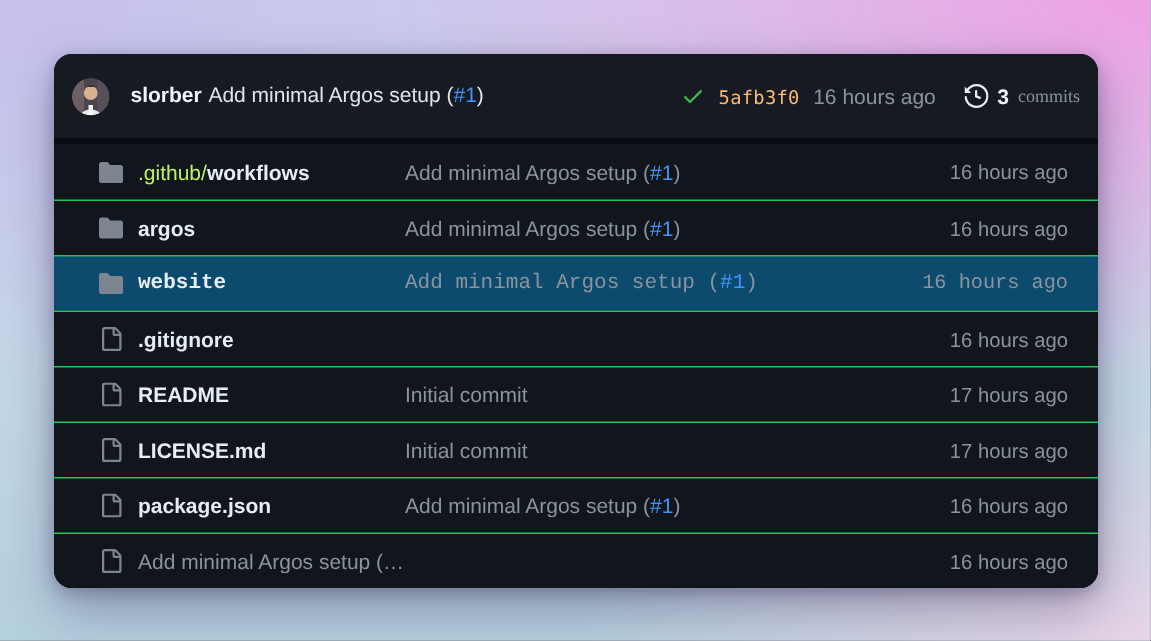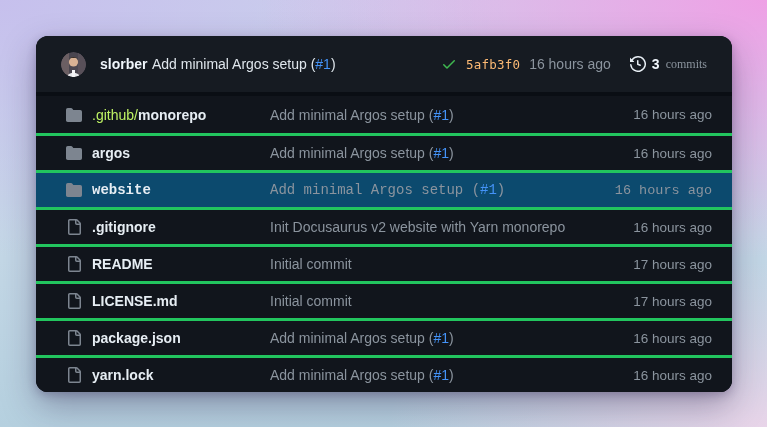--- a/index.html
+++ b/index.html
@@ -12,39 +12,39 @@
       radial-gradient(90% 70% at 100% 100%, rgba(238,213,234,.9) 0%, rgba(238,213,234,0) 55%),
       linear-gradient(180deg, #ccd3ec 0%, #c5d8e7 55%, #b5d0df 100%);
   }
   .panel{
     position:absolute;left:36px;top:36px;width:696px;height:356px;
     background:#0a0e14;border-radius:12px;overflow:hidden;
     box-shadow:0 14px 34px rgba(40,25,70,.35), 0 3px 10px rgba(40,25,70,.25);
   }
   .commit-header{
     height:56px;background:#161b22;display:flex;align-items:center;
-    padding:0 25px;gap:10px;margin-bottom:4px;box-sizing:border-box;
+    padding:0 12px;gap:10px;margin-bottom:4px;box-sizing:border-box;
   }
   .avatar{width:25px;height:25px;border-radius:50%;overflow:hidden;flex:0 0 auto;display:block;}
   .author{color:#f0f6fc;font-weight:700;font-size:14px;margin-left:4px;}
   .head-msg{color:#dfe6ec;font-size:14px;}
   .pr-link{color:#4493f8;text-decoration:none;font-size:inherit;}
   .pr-link:empty{display:none;}
   .head-right{margin-left:auto;display:flex;align-items:center;gap:9px;}
   .hash{font-family:"DejaVu Sans Mono",monospace;font-size:12.5px;color:#fdba74;letter-spacing:.2px;}
   .head-time{color:#8b949e;font-size:14px;margin-right:10px;}
   .commits{display:flex;align-items:center;gap:6px;}
   .commits-count{color:#f0f6fc;font-weight:700;font-size:14px;}
   .commits-label{color:#8b949e;font-size:12px;font-family:Liberation Serif, serif;}
   .icon{display:inline-flex;align-items:center;justify-content:center;line-height:0;}
   .file-table{background:#11151c;}
   .row{
     height:37px;box-sizing:border-box;display:grid;
     grid-template-columns:36px 178px 1fr auto;align-items:center;
-    padding:0 20px;background:#11151c;border-top:3px solid #22c55e;cursor:pointer;
+    padding:0 20px;background:#11151c;border-top:1px solid #22c55e;cursor:pointer;
   }
   .row:first-child{border-top:none;}
   .row.highlight{background:#0c4a6e;font-family:Liberation Mono, monospace;}
   .cell-name{font-size:14px;color:#e6edf3;font-weight:600;white-space:nowrap;}
   .path-prefix{color:#bef264;font-weight:400;}
   .path-prefix:empty{display:none;}
   .cell-msg{font-size:14px;color:#8b949e;white-space:nowrap;overflow:hidden;text-overflow:ellipsis;}
   .cell-date{font-size:13.5px;color:#8b949e;text-align:right;white-space:nowrap;}
   a{cursor:pointer;}
   .name-link{color:inherit;text-decoration:none;}
@@ -98,21 +98,21 @@
   </div>
 
   <div class="file-table">
 
     <div class="row">
       <span class="icon">
           <svg width="16" height="16" viewBox="0 0 16 16" fill="#7d8590">
             <path d="M1.75 1A1.75 1.75 0 0 0 0 2.75v10.5C0 14.216.784 15 1.75 15h12.5A1.75 1.75 0 0 0 16 13.25v-8.5A1.75 1.75 0 0 0 14.25 3H7.5a.25.25 0 0 1-.2-.1l-.9-1.2C6.07 1.26 5.55 1 5 1H1.75Z"></path>
           </svg>
         </span>
-      <span class="cell-name"><span class="path-prefix">.github/</span><a class="name-link">monorepo</a></span>
+      <span class="cell-name"><span class="path-prefix">.github/</span><a class="name-link">workflows</a></span>
       <span class="cell-msg"><span>Add minimal Argos setup (</span><a class="pr-link">#1</a><span>)</span></span>
       <span class="cell-date">16 hours ago</span>
     </div>
 
     <div class="row">
       <span class="icon">
           <svg width="16" height="16" viewBox="0 0 16 16" fill="#7d8590">
             <path d="M1.75 1A1.75 1.75 0 0 0 0 2.75v10.5C0 14.216.784 15 1.75 15h12.5A1.75 1.75 0 0 0 16 13.25v-8.5A1.75 1.75 0 0 0 14.25 3H7.5a.25.25 0 0 1-.2-.1l-.9-1.2C6.07 1.26 5.55 1 5 1H1.75Z"></path>
           </svg>
         </span>
@@ -132,21 +132,20 @@
       <span class="cell-date">16 hours ago</span>
     </div>
 
     <div class="row">
       <span class="icon">
           <svg width="16" height="16" viewBox="0 0 16 16" fill="#7d8590">
             <path d="M2 1.75C2 .784 2.784 0 3.75 0h6.586c.464 0 .909.184 1.237.513l2.914 2.914c.329.328.513.773.513 1.237v9.586A1.75 1.75 0 0 1 13.25 16h-9.5A1.75 1.75 0 0 1 2 14.25Zm1.75-.25a.25.25 0 0 0-.25.25v12.5c0 .138.112.25.25.25h9.5a.25.25 0 0 0 .25-.25V6h-2.75A1.75 1.75 0 0 1 9 4.25V1.5Zm6.75.062V4.25c0 .138.112.25.25.25h2.688l-.011-.013-2.914-2.914-.013-.011Z"></path>
           </svg>
         </span>
       <span class="cell-name"><a class="name-link">.gitignore</a></span>
-      <span class="cell-msg"><span>Init Docusaurus v2 website with Yarn monorepo</span><span></span></span>
       <span class="cell-date">16 hours ago</span>
     </div>
 
     <div class="row">
       <span class="icon">
           <svg width="16" height="16" viewBox="0 0 16 16" fill="#7d8590">
             <path d="M2 1.75C2 .784 2.784 0 3.75 0h6.586c.464 0 .909.184 1.237.513l2.914 2.914c.329.328.513.773.513 1.237v9.586A1.75 1.75 0 0 1 13.25 16h-9.5A1.75 1.75 0 0 1 2 14.25Zm1.75-.25a.25.25 0 0 0-.25.25v12.5c0 .138.112.25.25.25h9.5a.25.25 0 0 0 .25-.25V6h-2.75A1.75 1.75 0 0 1 9 4.25V1.5Zm6.75.062V4.25c0 .138.112.25.25.25h2.688l-.011-.013-2.914-2.914-.013-.011Z"></path>
           </svg>
         </span>
       <span class="cell-name"><a class="name-link">README</a></span>
@@ -175,19 +174,18 @@
       <span class="cell-msg"><span>Add minimal Argos setup (</span><a class="pr-link">#1</a><span>)</span></span>
       <span class="cell-date">16 hours ago</span>
     </div>
 
     <div class="row">
       <span class="icon">
           <svg width="16" height="16" viewBox="0 0 16 16" fill="#7d8590">
             <path d="M2 1.75C2 .784 2.784 0 3.75 0h6.586c.464 0 .909.184 1.237.513l2.914 2.914c.329.328.513.773.513 1.237v9.586A1.75 1.75 0 0 1 13.25 16h-9.5A1.75 1.75 0 0 1 2 14.25Zm1.75-.25a.25.25 0 0 0-.25.25v12.5c0 .138.112.25.25.25h9.5a.25.25 0 0 0 .25-.25V6h-2.75A1.75 1.75 0 0 1 9 4.25V1.5Zm6.75.062V4.25c0 .138.112.25.25.25h2.688l-.011-.013-2.914-2.914-.013-.011Z"></path>
           </svg>
         </span>
-      <span class="cell-name"><a class="name-link">yarn.lock</a></span>
       <span class="cell-msg"><span>Add minimal Argos setup (</span><a class="pr-link">#1</a><span>)</span></span>
       <span class="cell-date">16 hours ago</span>
     </div>
 
   </div>
 </div>
 
 </body></html>

